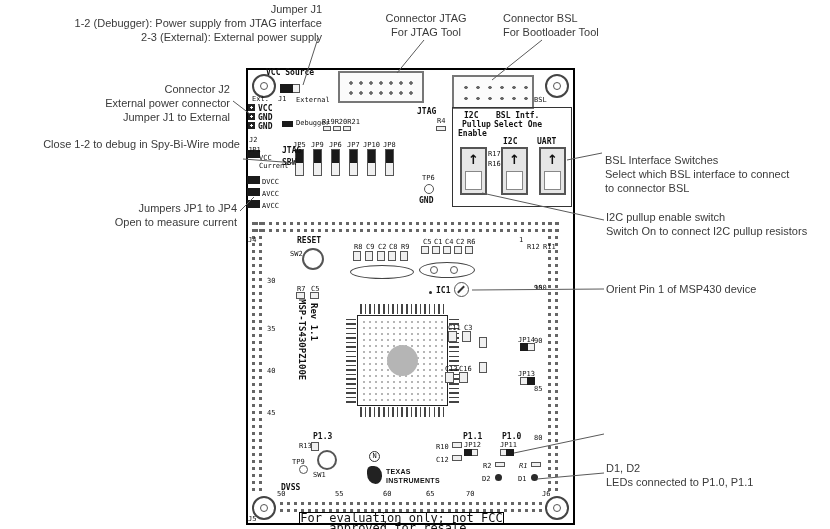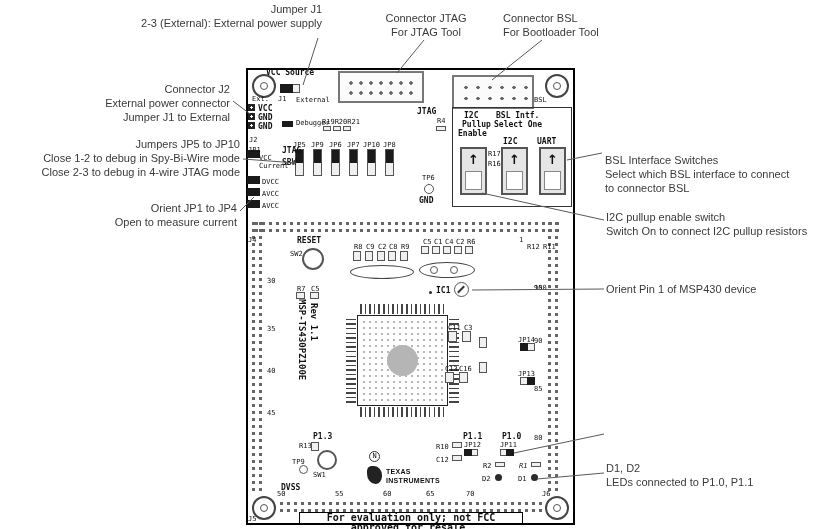--- a/index.html
+++ b/index.html
@@ -36,55 +36,54 @@
   
   .sk { position:absolute; font-family:"DejaVu Sans Mono","Liberation Mono",monospace; font-size:7px; line-height:8px;
         color:#111; white-space:nowrap; z-index:3; }
   .sk.b { font-weight:bold; font-size:8px; }
   .sk.arrow { font-size:13px; line-height:13px; font-family:"DejaVu Sans",sans-serif; font-weight:bold; z-index:4; }
   .sk.circled { border:1px solid #333; border-radius:50%; width:9px; height:9px; line-height:9px; text-align:center; font-size:7px; }
   .num { position:absolute; font-family:"DejaVu Sans Mono","Liberation Mono",monospace; font-size:7px; line-height:8px; color:#111; z-index:3; }
   .vtext { position:absolute; font-family:"DejaVu Sans Mono","Liberation Mono",monospace; font-weight:bold; font-size:9px;
            transform-origin:0 0; transform:rotate(90deg); white-space:nowrap; color:#111; z-index:3; }
   .ti-word { position:absolute; font-size:7px; font-weight:bold; letter-spacing:0.3px; color:#111; z-index:3; }
-  .footer-bar { position:absolute; left:299px; top:512px; width:224px; height:12px; border:1px solid #000; box-sizing:border-box;
-                font-family:"DejaVu Sans Mono","Liberation Mono",monospace; font-size:10px; font-weight:bold; line-height:10px;
+  .footer-bar { position:absolute; left:299px; top:512px; width:205px; height:12px; border:1px solid #000; box-sizing:border-box;
+                font-family:"DejaVu Sans Mono","Liberation Mono",monospace; font-size:12px; font-weight:normal; line-height:10px;
                 text-align:center; color:#111; }
   #leader-lines { position:absolute; left:0; top:0; z-index:6; pointer-events:none; }
   .layer { position:absolute; inset:0; }
 </style>
 </head>
 <body>
 
 <div id="page">
 
   <div class="callout right" style="left:45px; top:2px; width:277px;">
     <div>Jumper J1</div>
+    <div>1-2 (Debugger): Power supply from JTAG interface</div>
     <div>2-3 (External): External power supply</div>
   </div>
   <div class="callout" style="left:503px; top:11px; width:130px;">
     <div>Connector BSL</div>
     <div>For Bootloader Tool</div>
   </div>
   <div class="callout center" style="left:381px; top:11px; width:90px;">
     <div>Connector JTAG</div>
     <div>For JTAG Tool</div>
   </div>
   <div class="callout right" style="left:60px; top:82px; width:170px;">
     <div>Connector J2</div>
     <div>External power connector</div>
     <div>Jumper J1 to External</div>
   </div>
   <div class="callout right" style="left:30px; top:137px; width:210px;">
-    <div>Jumpers JP5 to JP10</div>
     <div>Close 1-2 to debug in Spy-Bi-Wire mode</div>
-    <div>Close 2-3 to debug in 4-wire JTAG mode</div>
   </div>
   <div class="callout right" style="left:107px; top:201px; width:130px;">
-    <div>Orient JP1 to JP4</div>
+    <div>Jumpers JP1 to JP4</div>
     <div>Open to measure current</div>
   </div>
   <div class="callout" style="left:605px; top:137px; width:220px;margin-top:16px;">
     <div>BSL Interface Switches</div>
     <div>Select which BSL interface to connect</div>
     <div>to connector BSL</div>
   </div>
   <div class="callout" style="left:606px; top:210px; width:222px;">
     <div>I2C pullup enable switch</div>
     <div>Switch On to connect I2C pullup resistors</div>

